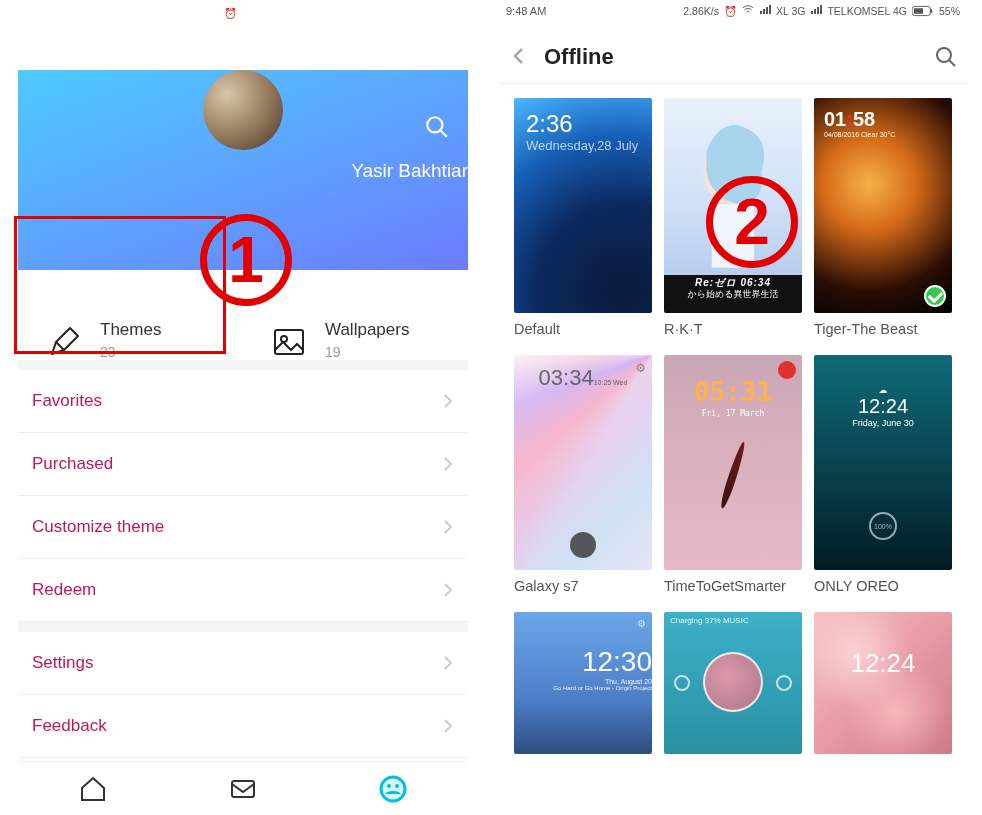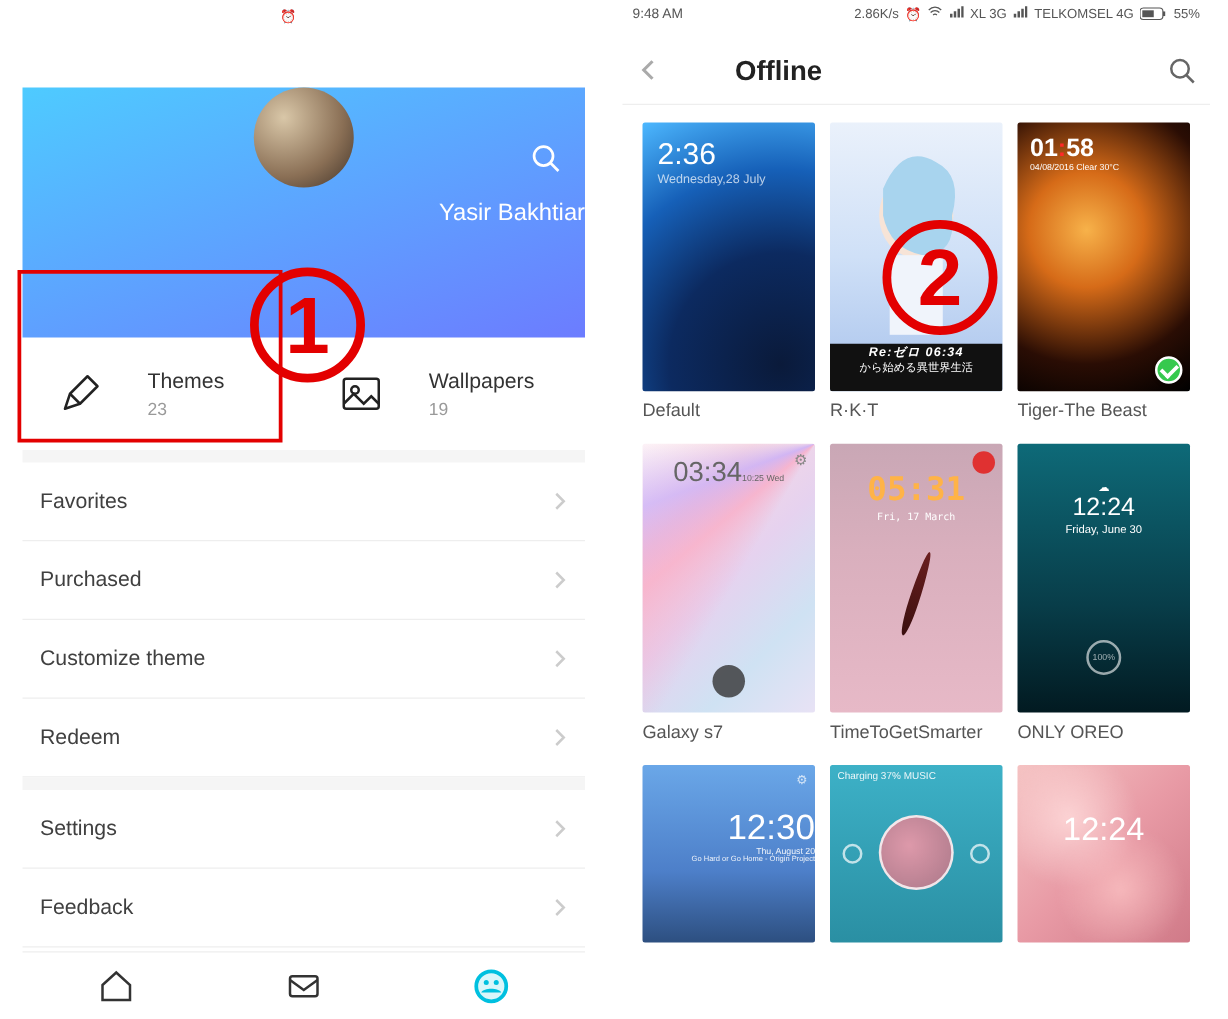--- a/index.html
+++ b/index.html
@@ -37,29 +37,29 @@
   }
   .hero .search-btn { position:absolute; top:44px; right:18px; width:26px; height:26px; }
   .avatar {
     width:80px; height:80px; border-radius:50%;
     background: radial-gradient(circle at 30% 30%, #d9c7a8, #8a6f55 60%, #3f3228);
     margin: 70px auto 10px; display:block;
   }
   .uname { font-size:19px; font-weight:400; color:#fff; }
   
   .tw-row { display:flex; background:#fff; height:90px; }
-  .tw-cell { flex:1; display:flex; align-items:center; padding-left:28px; gap:36px; }
+  .tw-cell { flex:1; display:flex; align-items:flex-end; padding-left:28px; gap:18px; }
   .tw-cell .lbl { font-size:17px; color:#333; }
   .tw-cell .cnt { font-size:14px; color:#999; margin-top:4px; }
   .tw-icon { width:36px; height:36px; }
   .divider { height:10px; background:#f5f5f5; }
   
   .mrow {
     height:63px; display:flex; align-items:center; justify-content:space-between;
-    padding: 0 14px 0 14px; border-bottom:1px solid #eee; font-size:17px; color:#404040;
+    padding: 0 14px 0 14px; border-bottom:1px solid #eee; font-size:17px; color:#be185d;
   }
   .chev { color:#ccc; }
   
   .bnav { height:54px; display:flex; align-items:center; justify-content:space-around; border-top:1px solid #eee; position:absolute; bottom:0; left:18px; right:0; background:#fff; }
   .bnav .bic { width:30px; height:30px; }
   
   .anno1 {
     position:absolute; top:216px; left:14px;
     width:212px; height:138px; border:3px solid #e30000; z-index:5;
     pointer-events:none;
@@ -67,36 +67,35 @@
   .circnum {
     position:absolute; width:92px; height:92px; border:7px solid #e30000; border-radius:50%;
     color:#e30000; font-size:64px; font-weight:700; display:flex; align-items:center; justify-content:center;
     z-index:6; pointer-events:none; background:transparent;
   }
   .circ1 { top:214px; left:200px; }
   
   .rhead {
     display:flex; align-items:center; height:54px; padding:0 10px; border-bottom:1px solid #eee;
     margin-top:10px;
-    gap:44px;
   }
   .rhead .back { width:24px; height:24px; color:#888; }
   .rhead .title { font-size:22px; font-weight:600; color:#222; margin-left:12px; flex:1; }
   .rhead .sch { width:24px; height:24px; color:#666; }
   
   .grid { display:grid; grid-template-columns: repeat(3, 1fr); gap:14px 12px; padding: 14px 16px; }
   .gitem { }
   .thumb { width:100%; height:215px; border-radius:2px; position:relative; overflow:hidden; }
   .gitem .tlabel { font-size:14.5px; color:#555; margin-top:8px; height:20px; white-space:nowrap; overflow:hidden; }
   .grid.row3 { grid-template-columns: repeat(3, 1fr); }
   .grid.row3 .thumb { height:142px; }
   
   .th-default { background: radial-gradient(circle at 80% 90%, #0a1a3a, #0c2a60 40%, #1660b8 70%, #4db8ff); }
   .th-default .clk { position:absolute; top:12px; left:12px; color:#fff; font-size:24px; font-weight:300; }
-  .th-default .clk small { display:block; font-size:10px; opacity:.7; }
+  .th-default .clk small { display:block; font-size:13px; opacity:.7; }
   .th-rkt { background: linear-gradient(180deg, #eaf1fb 0%, #cfe0f7 50%, #a9c3ec 100%); }
   .th-rkt .anime { position:absolute; inset:0; }
   .th-rkt .bar { position:absolute; bottom:0; left:0; right:0; height:38px; background:#111; color:#fff; font-size:9px; text-align:center; padding-top:2px; line-height:1.2; }
   .th-rkt .bar b { color:#fff; font-size:10px; letter-spacing:1px; display:block;font-style:italic; }
   .th-tiger { background: radial-gradient(circle at 40% 40%, #f7b24a, #d66b18 30%, #2a0d04 70%, #000); }
   .th-tiger .clk { position:absolute; top:10px; left:10px; color:#fff; font-size:20px; font-weight:700; }
   .th-tiger .clk .red { color:#ff2a2a; }
   .th-tiger .clk small { display:block; font-size:7px; font-weight:400; }
   .th-tiger .chk { position:absolute; bottom:6px; right:6px; width:22px; height:22px; background:#36c94e; border:2px solid #fff; border-radius:50%; box-shadow:0 1px 3px rgba(0,0,0,.4); }
   .th-tiger .chk::after { content:""; position:absolute; left:5px; top:2px; width:6px; height:10px; border:solid #fff; border-width:0 3px 3px 0; transform:rotate(45deg); }

